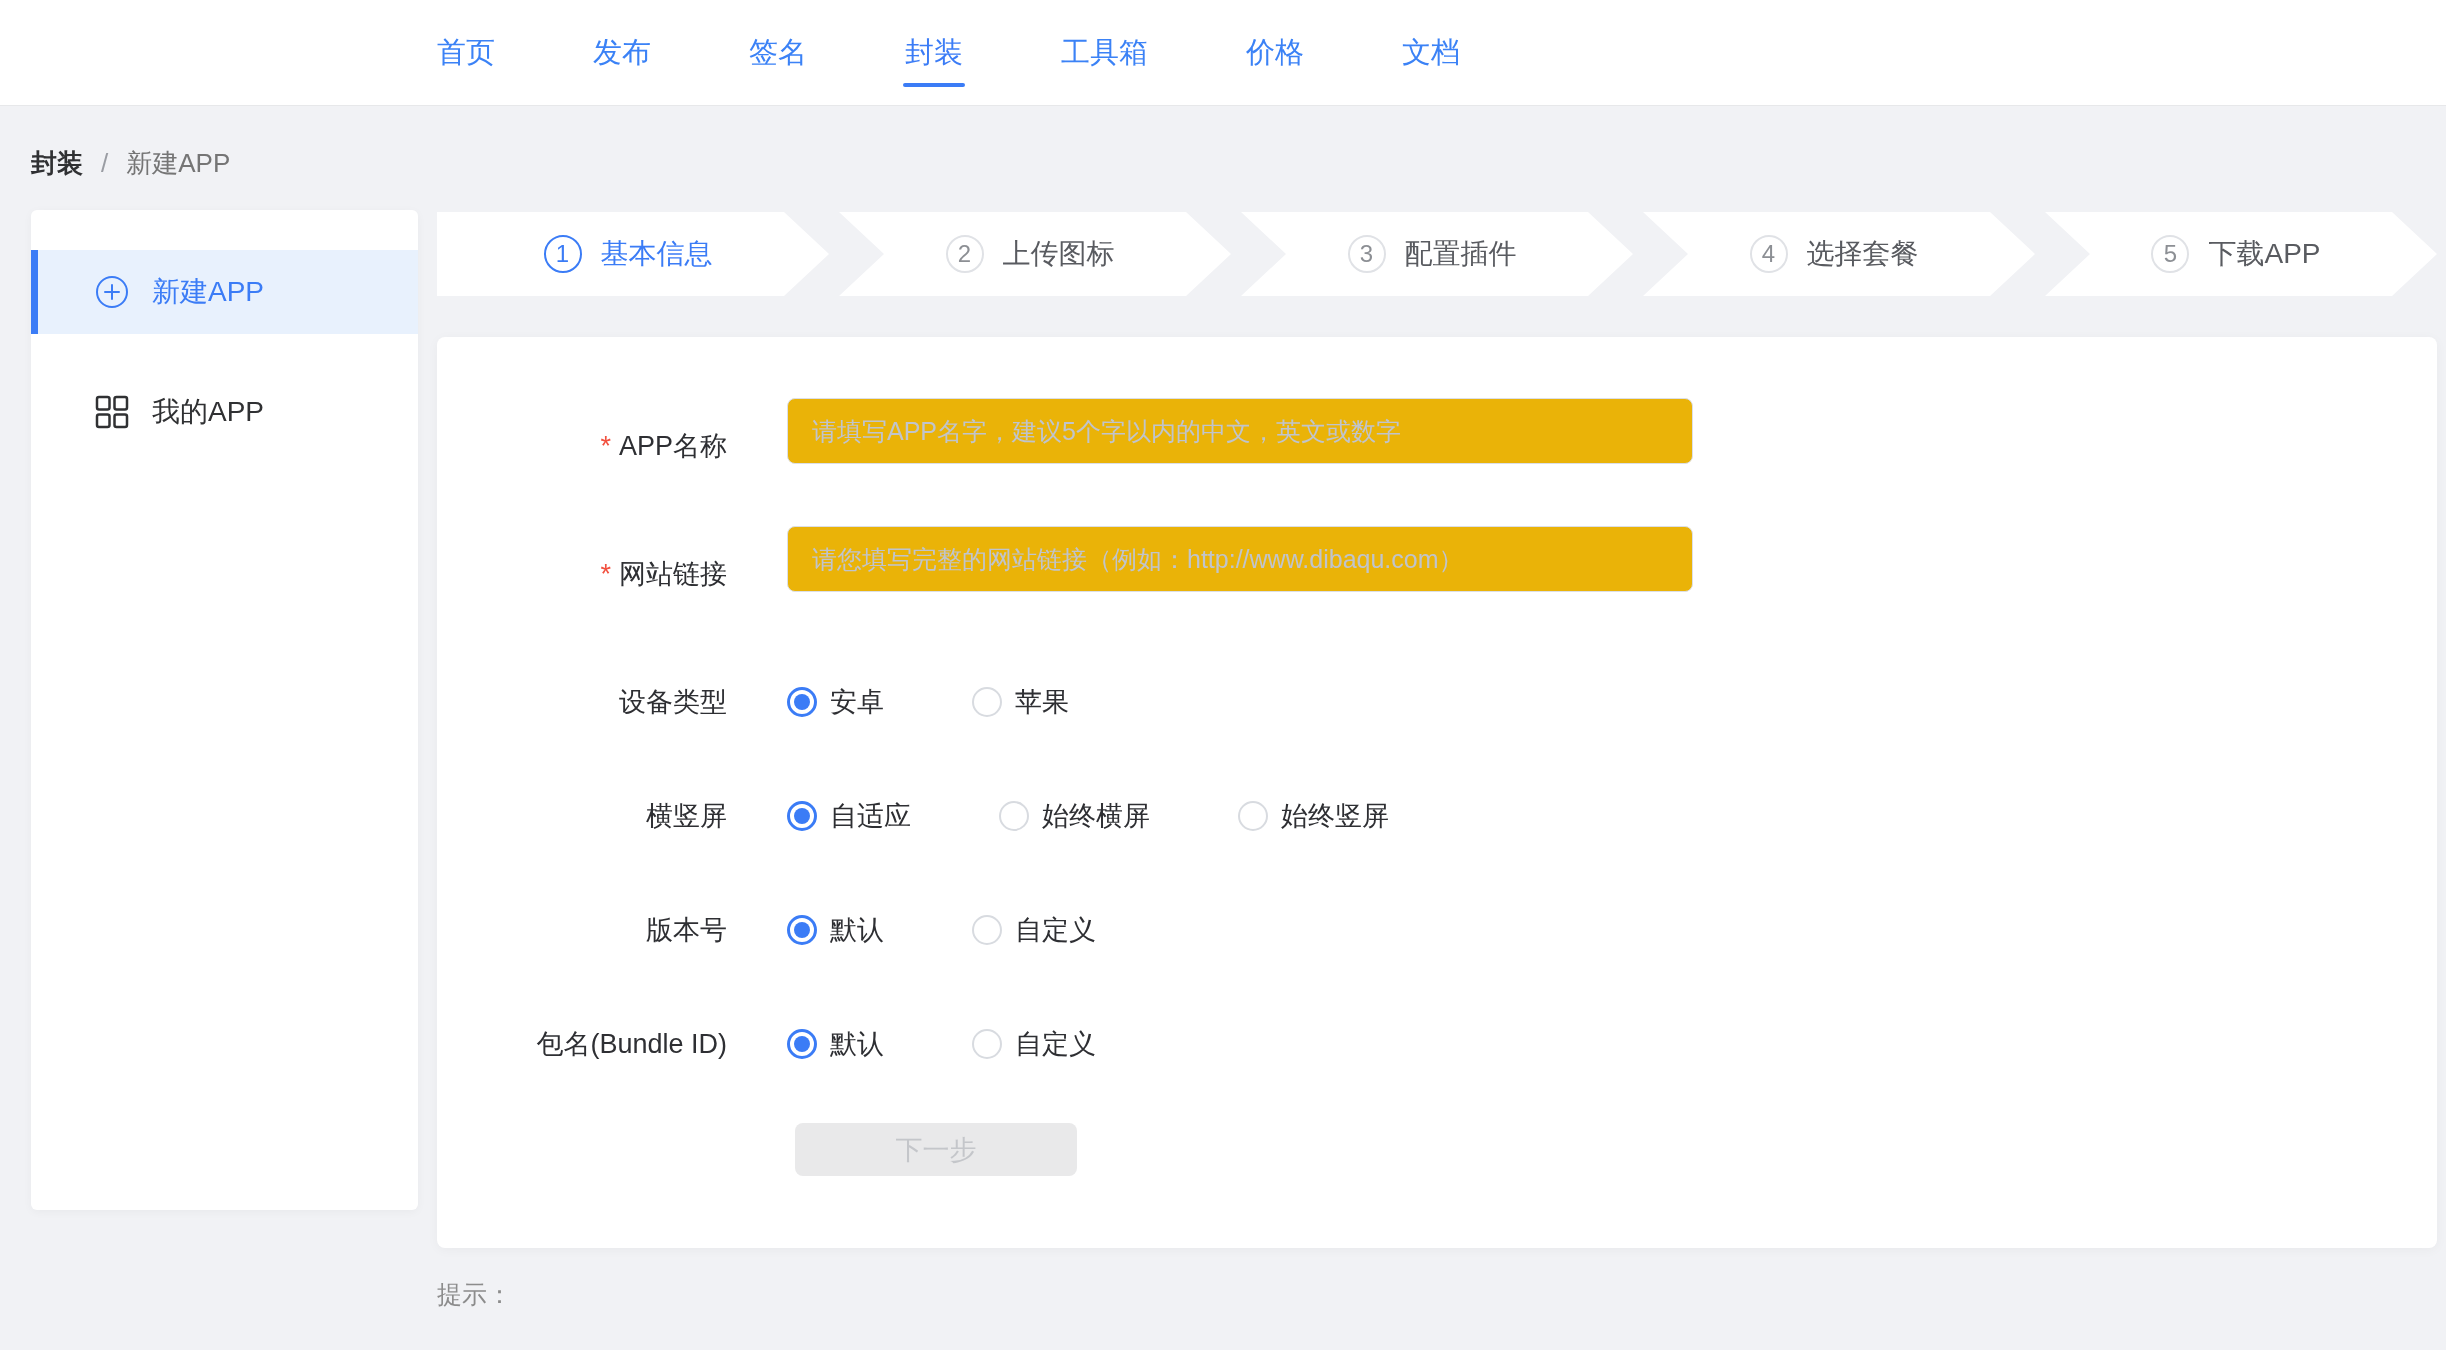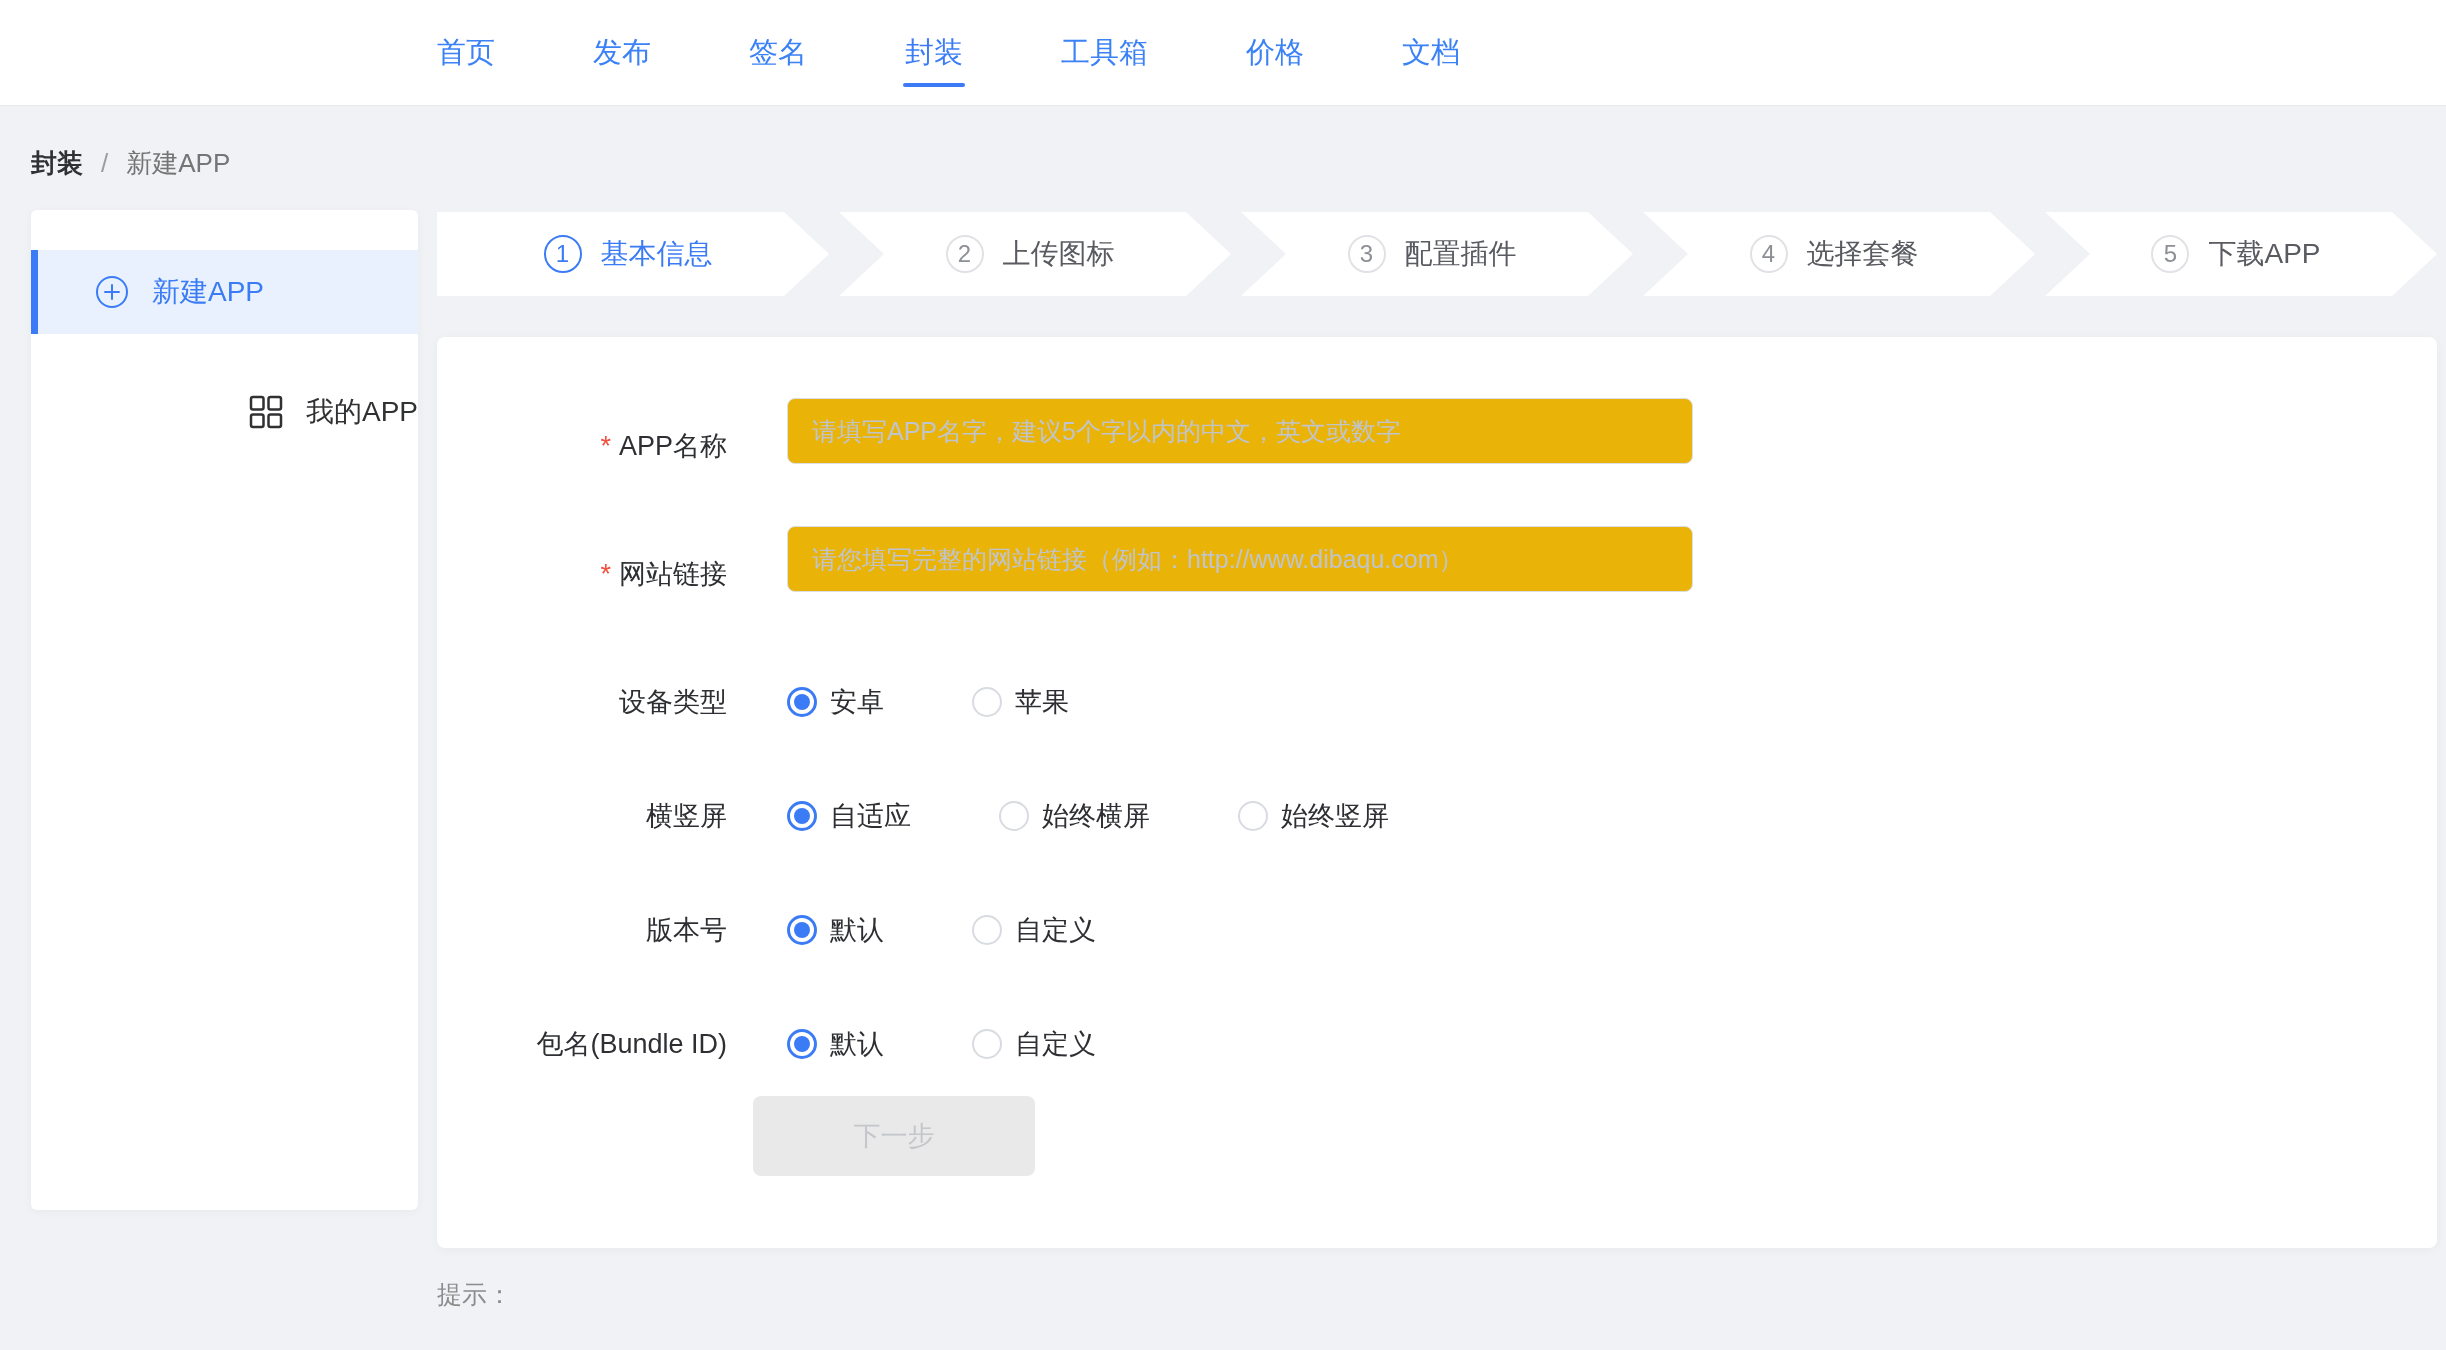--- a/index.html
+++ b/index.html
@@ -22,21 +22,21 @@
   .breadcrumb { padding:40px 0 0 31px; font-size:26px; display:flex; align-items:center; }
   .bc-section { color:#303133; font-weight:bold; cursor:pointer; }
   .bc-sep { color:#9a9da3; margin:0 18px; }
   .bc-current { color:#757575; }
 
   
   .sidebar { position:absolute; left:31px; top:210px; width:387px; height:1000px;
     background:#fff; border-radius:6px; box-shadow:0 2px 10px rgba(0,0,0,.04); padding-top:40px; }
   .side-item { height:84px; display:flex; align-items:center; padding-left:64px; gap:23px;
     font-size:28px; color:#303133; cursor:pointer; }
-  .side-item + .side-item { margin-top:36px;justify-content:flex-end; }
+  .side-item + .side-item { margin-top:36px; }
   .side-item.active { background:#e8f1fd; color:#3b7cf6; border-left:7px solid #3b7cf6; padding-left:57px; }
   .side-icon { display:flex; align-items:center; }
 
   
   .main { position:absolute; left:437px; top:212px; width:2000px; }
 
   
   .wizard { display:flex; column-gap:10px; height:84px; margin-bottom:41px; }
   .step { flex:1; background:#fff; display:flex; align-items:center; justify-content:center;
     padding:0 50px 0 40px;
@@ -61,21 +61,21 @@
     font-family:"Liberation Sans","DejaVu Sans",sans-serif; }
   .text-input::placeholder { color:#c0c4cc; }
 
   .radio-item { display:inline-flex; align-items:center; margin-right:88px; cursor:pointer; }
   .radio { width:30px; height:30px; border:2px solid #d8dbe0; border-radius:50%; background:#fff; position:relative; flex:none; }
   .radio.selected { border:3px solid #3b7cf6; }
   .radio.selected::after { content:''; position:absolute; inset:4px; background:#3b7cf6; border-radius:50%; }
   .radio-label { margin-left:13px; font-size:27px; color:#2e2f33; white-space:nowrap; }
 
   .submit-row { margin-top:18px; margin-bottom:0; }
-  .next-button { margin-left:26px; width:282px; height:80px; border:none; border-radius:8px;
+  .next-button { margin-left:68px; width:282px; height:53px; border:none; border-radius:8px;
     font-size:27px; background:#3b7cf6; color:#fff; cursor:pointer;
     font-family:"Liberation Sans","DejaVu Sans",sans-serif; }
   .next-button.disabled { background:#e9e9ea; color:#c4c6ca; cursor:not-allowed; }
 
   
   .tip { margin-top:30px; font-size:25px; color:#8c8c8c; display:flex; }
   .tip-prefix { margin-right:18px; flex:none; }
 </style>
 </head>
 <body>

